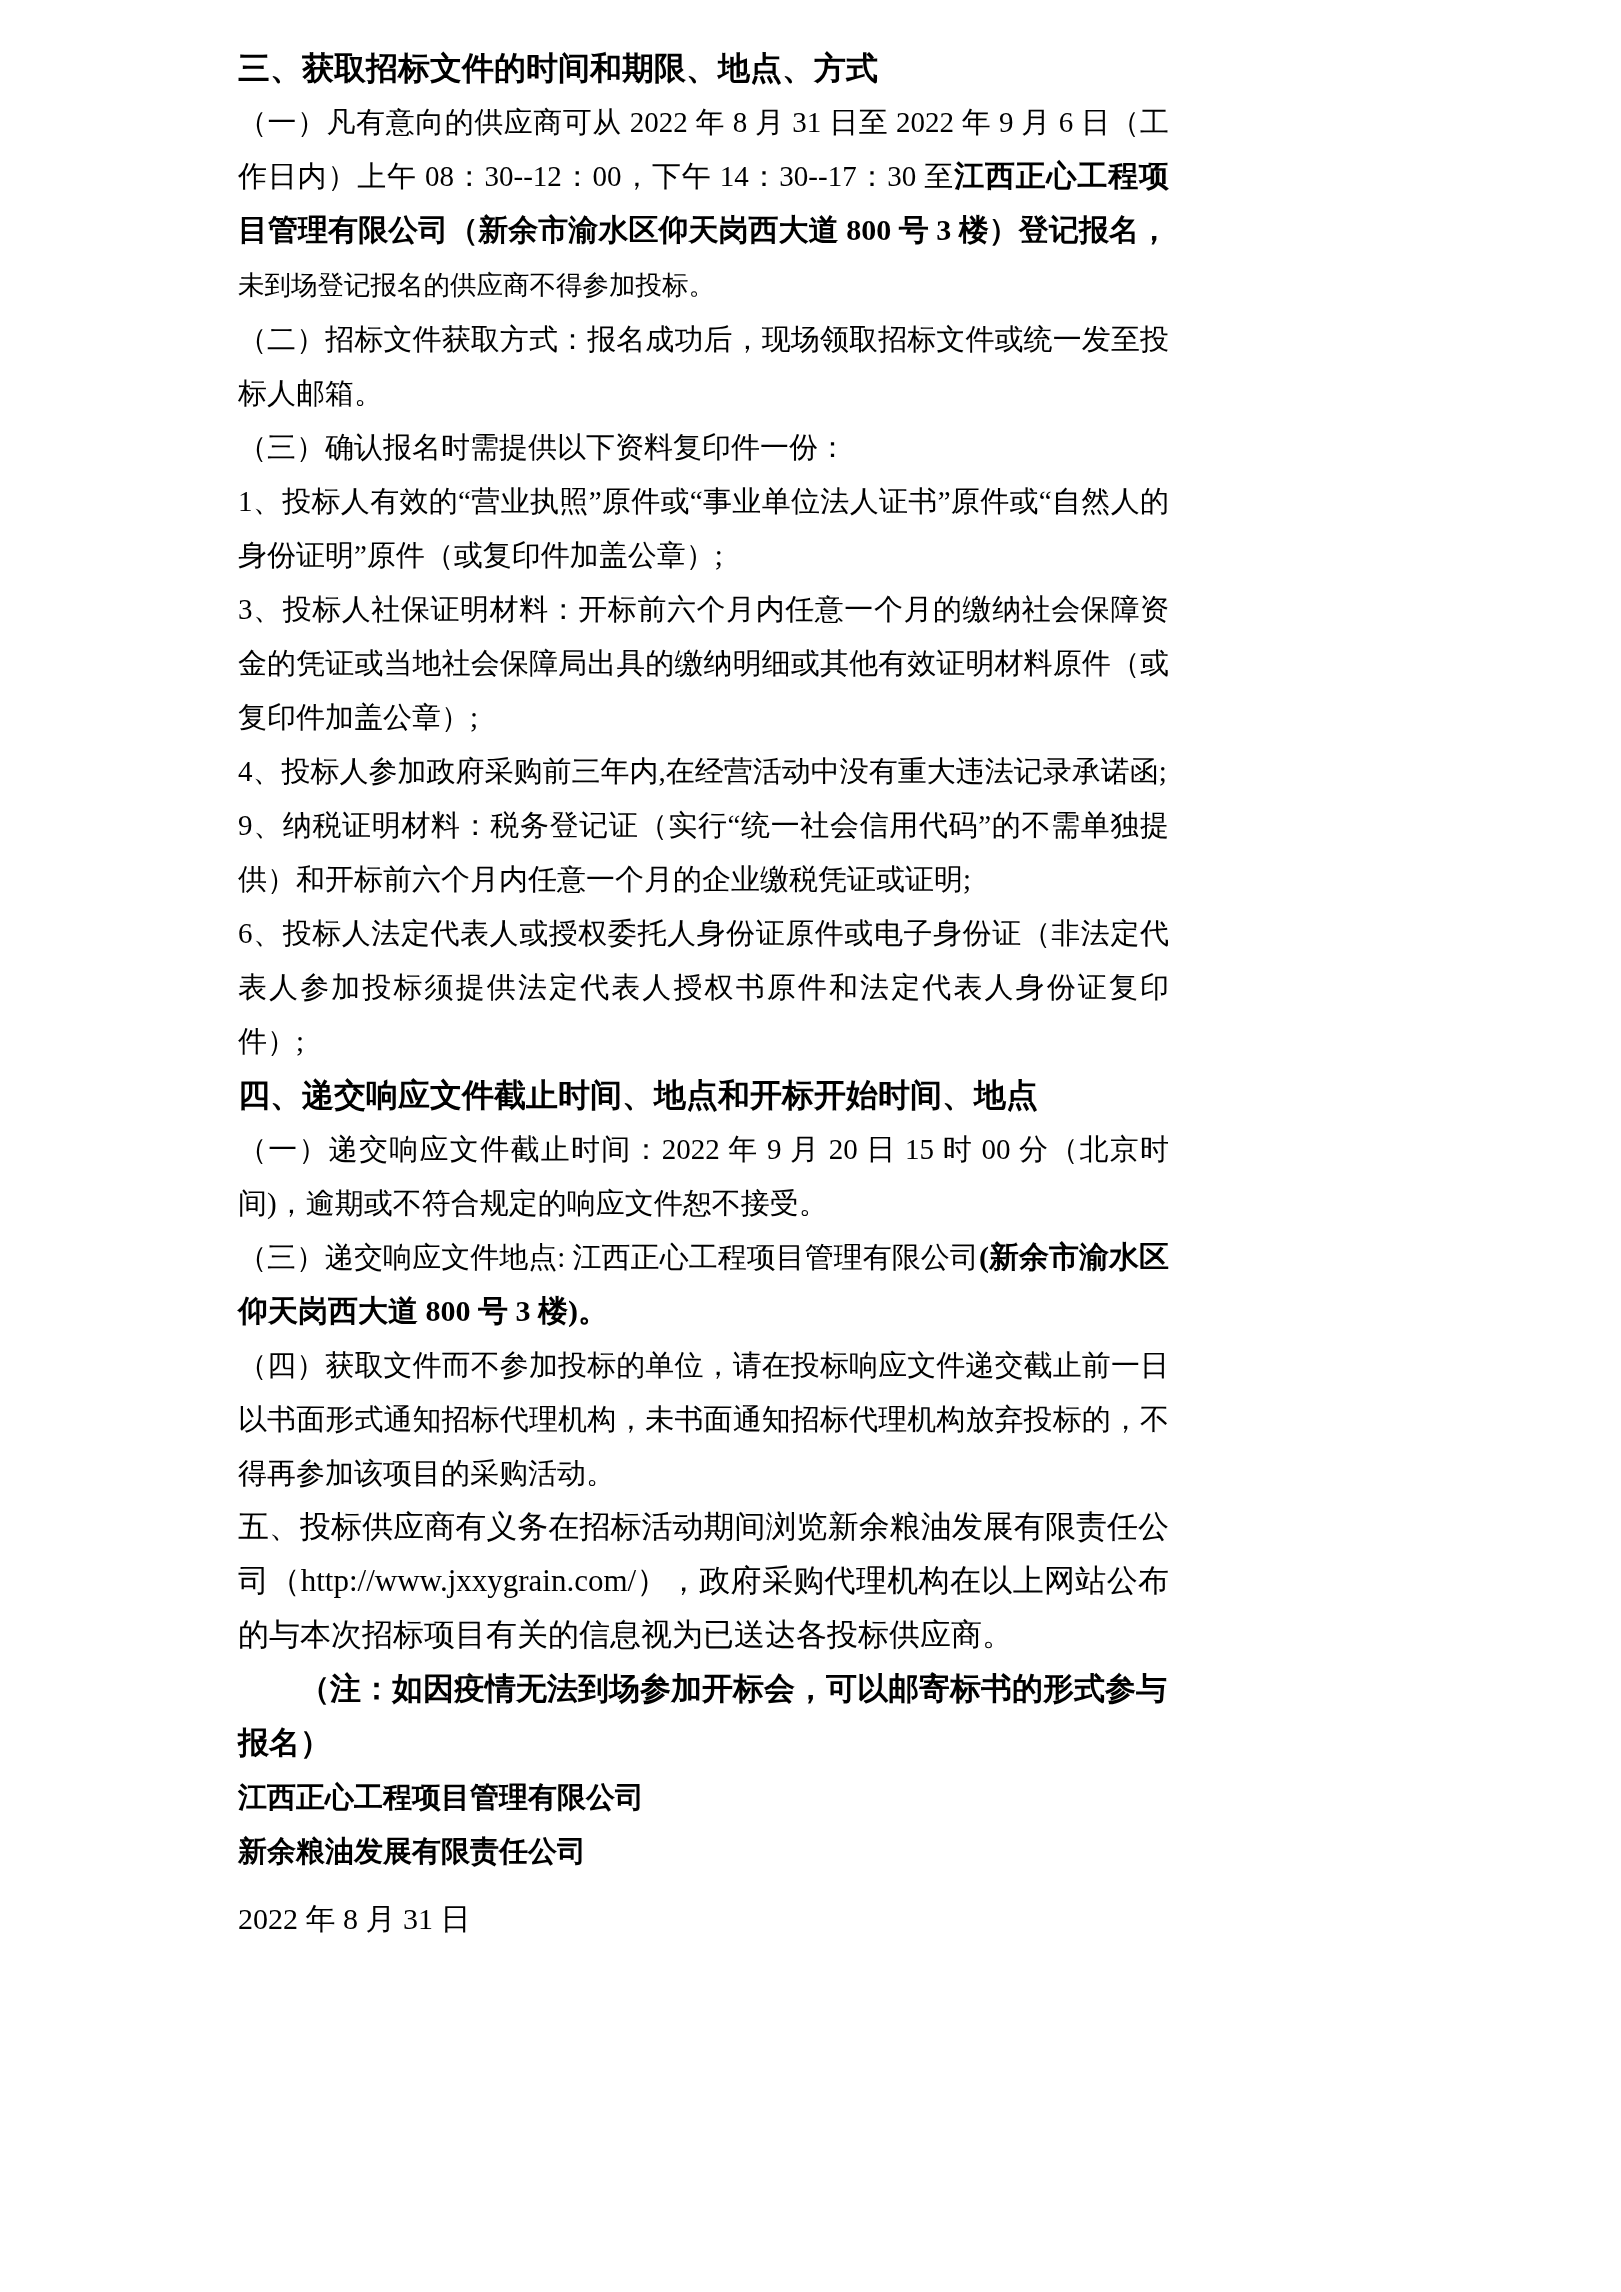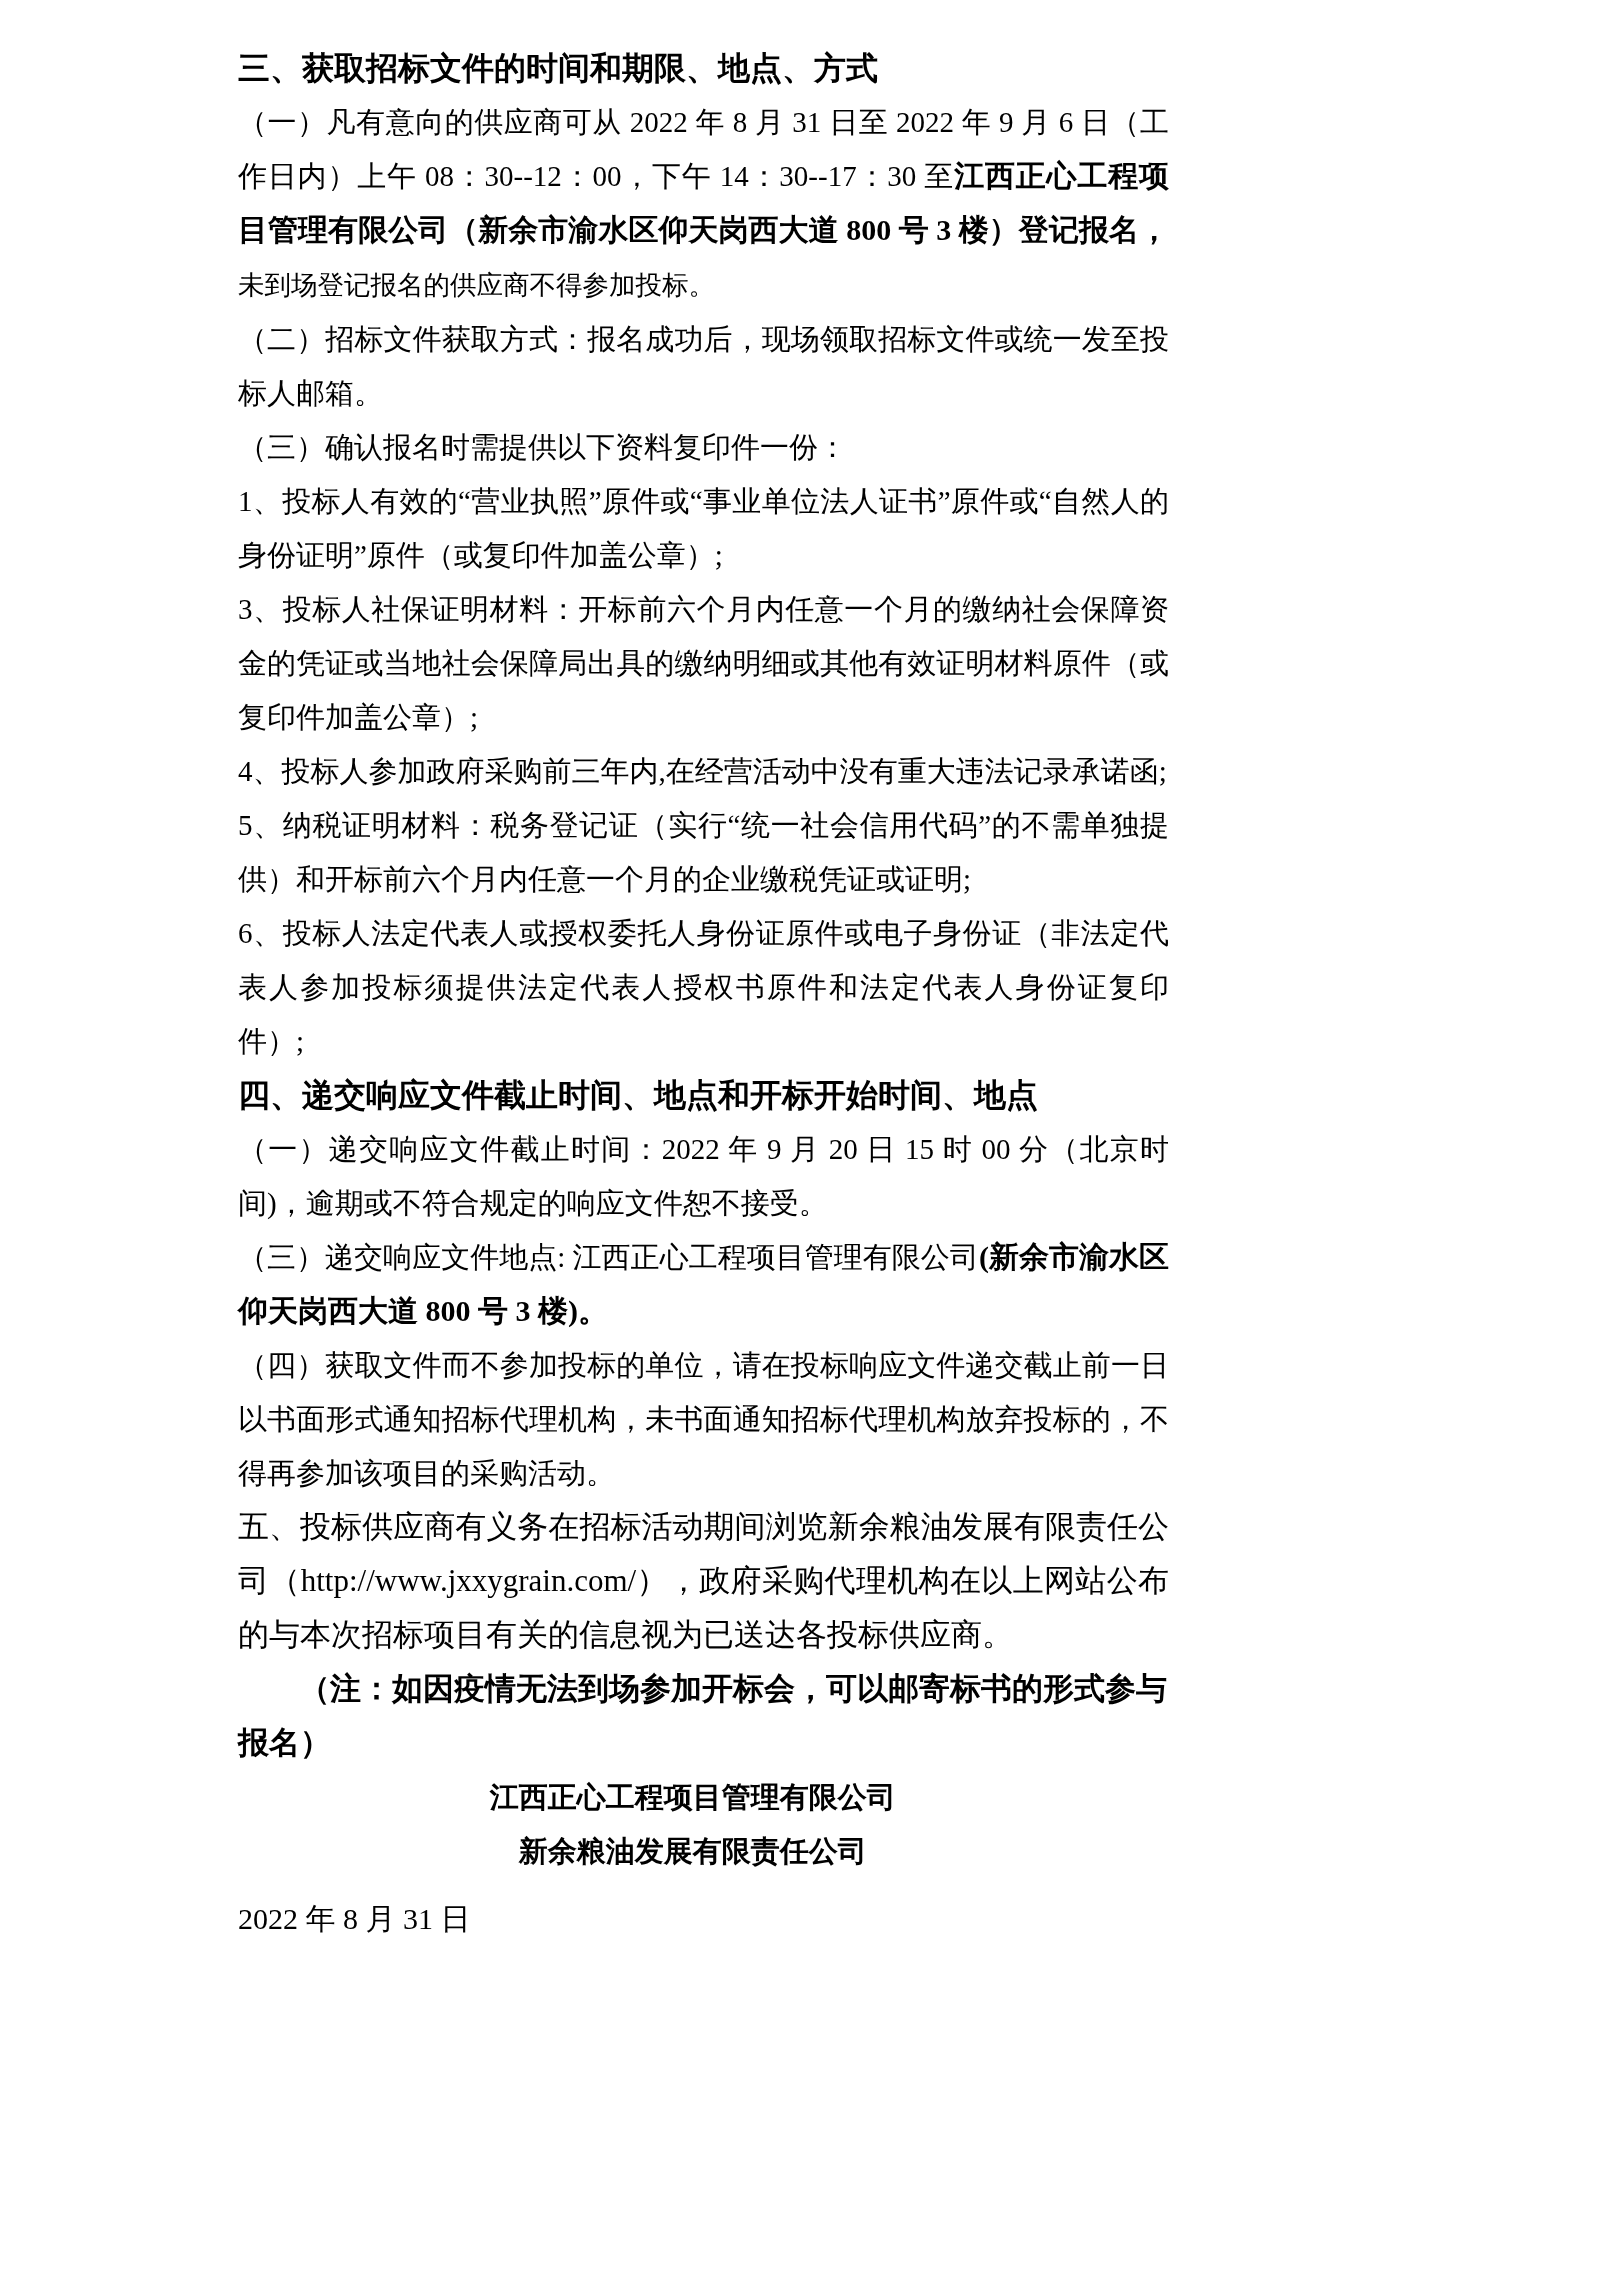--- a/index.html
+++ b/index.html
@@ -43,21 +43,21 @@
   }
   p.note {
     font-weight: bold;
     font-size: 31px;
     text-indent: 61px;
     text-align: left;
   }
   p.sig {
     font-weight: bold;
     font-size: 29px;
-    text-align: center;
+    text-align: left;
     padding-right: 21.6px;
   }
   p.date {
     font-size: 30px;
     text-align: left;
     padding-right: 15.7px;
     margin-top: 13.7px;
   }
 </style>
 </head>
@@ -69,21 +69,21 @@
 
   <p><span>（一）凡有意向的供应商可从 2022 年 8 月 31 日至 2022 年 9 月 6 日（工作日内）上午  08：30--12：00，下午 14：30--17：30 至</span><span class="b">江西正心工程项目管理有限公司（新余市渝水区仰天岗西大道 800 号 3 楼）登记报名，</span><span class="sm">未到场登记报名的供应商不得参加投标。</span></p>
 
   <p>（二）招标文件获取方式：报名成功后，现场领取招标文件或统一发至投标人邮箱。</p>
 
   <p>（三）确认报名时需提供以下资料复印件一份：</p>
 
   <p>1、投标人有效的“营业执照”原件或“事业单位法人证书”原件或“自然人的身份证明”原件（或复印件加盖公章）;</p>
   <p>3、投标人社保证明材料：开标前六个月内任意一个月的缴纳社会保障资金的凭证或当地社会保障局出具的缴纳明细或其他有效证明材料原件（或复印件加盖公章）;</p>
   <p>4、投标人参加政府采购前三年内,在经营活动中没有重大违法记录承诺函;</p>
-  <p>5、纳税证明材料：税务登记证（实行“统一社会信用代码”的不需单独提供）和开标前六个月内任意一个月的企业缴税凭证或证明;</p>
+  <p>9、纳税证明材料：税务登记证（实行“统一社会信用代码”的不需单独提供）和开标前六个月内任意一个月的企业缴税凭证或证明;</p>
   <p>6、投标人法定代表人或授权委托人身份证原件或电子身份证（非法定代表人参加投标须提供法定代表人授权书原件和法定代表人身份证复印件）;</p>
 
   <h2 class="h">四、递交响应文件截止时间、地点和开标开始时间、地点</h2>
 
   <p>（一）递交响应文件截止时间：2022 年 9 月 20 日 15 时 00 分（北京时间)，逾期或不符合规定的响应文件恕不接受。</p>
 
 
   <p><span>（三）递交响应文件地点: 江西正心工程项目管理有限公司</span><span class="b">(新余市渝水区仰天岗西大道 800 号 3 楼)。</span></p>
 
   <p>（四）获取文件而不参加投标的单位，请在投标响应文件递交截止前一日以书面形式通知招标代理机构，未书面通知招标代理机构放弃投标的，不得再参加该项目的采购活动。</p>

